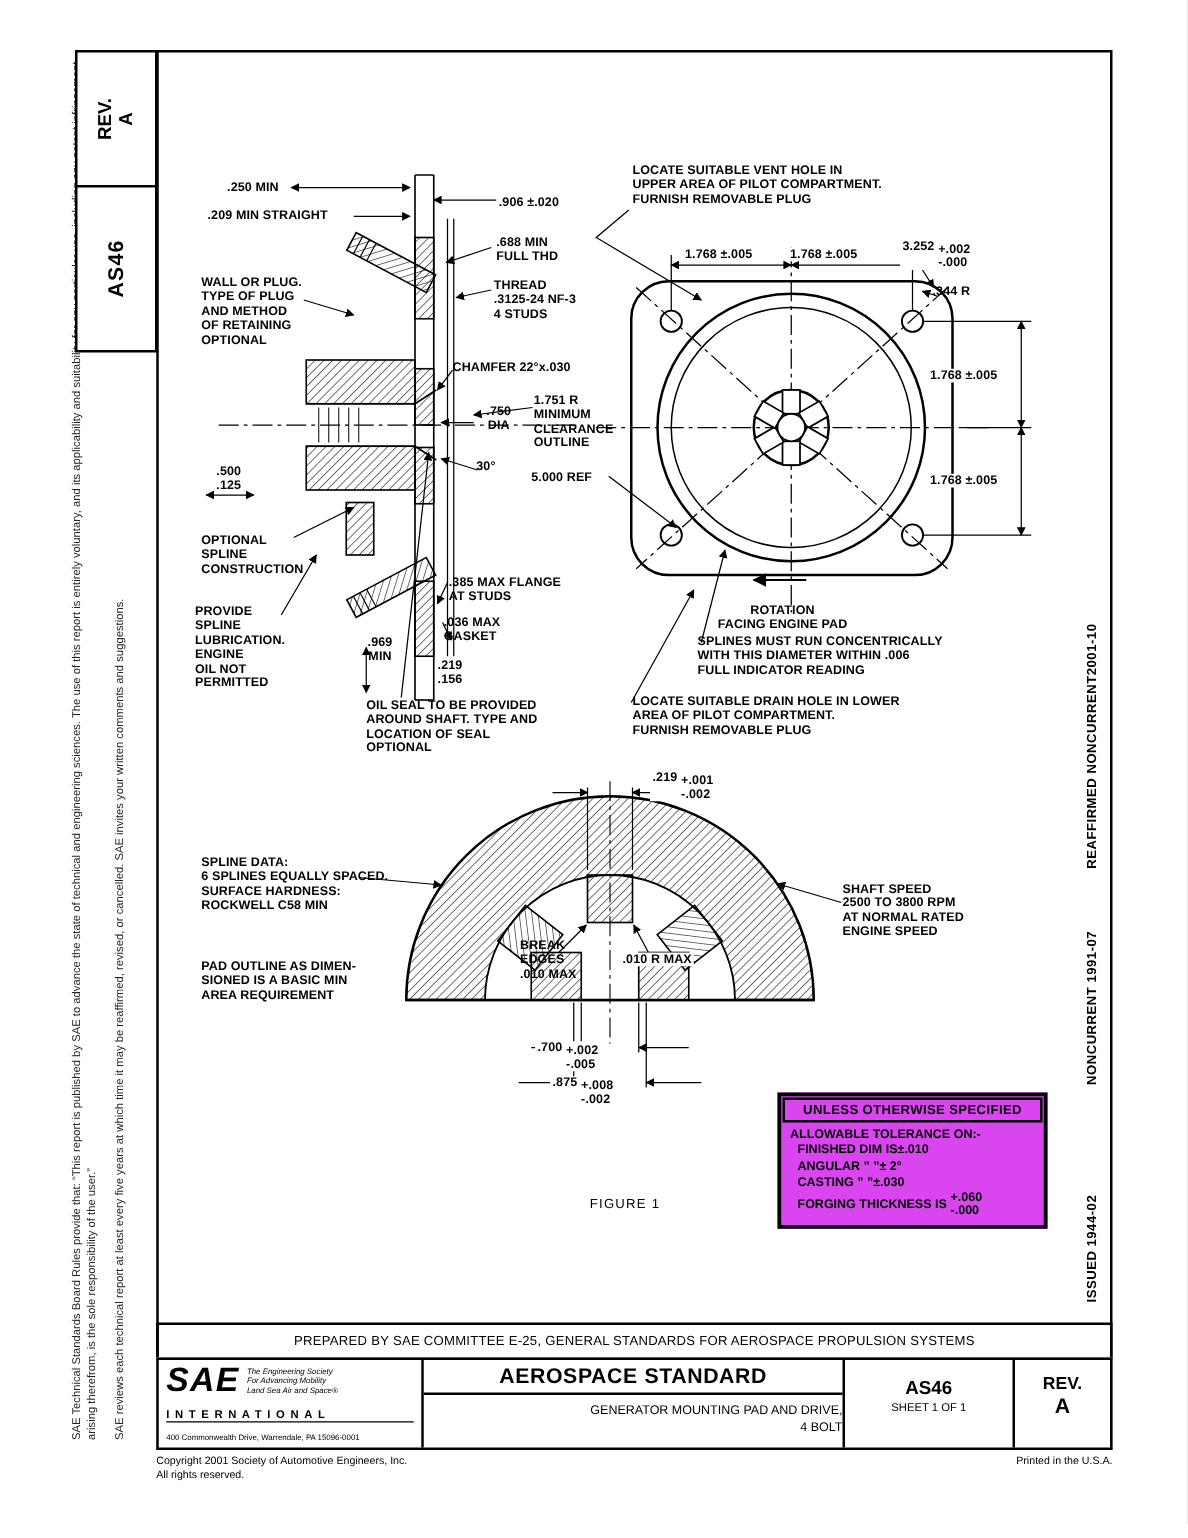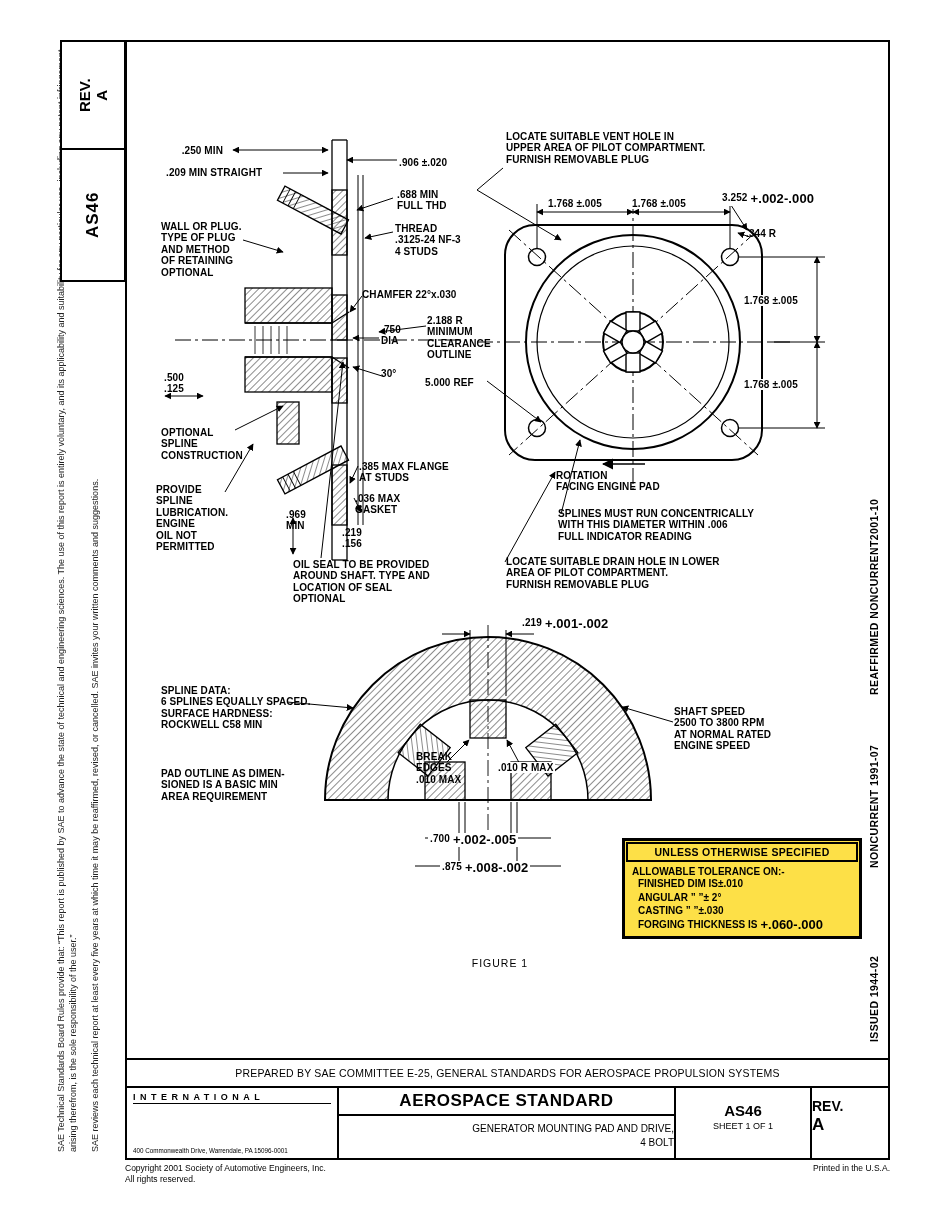--- a/index.html
+++ b/index.html
@@ -13,43 +13,43 @@
   .box{position:absolute;border:2px solid #000;background:#fff;box-sizing:border-box;
        display:flex;align-items:center;justify-content:center}
   .rot{transform:rotate(-90deg);white-space:pre-line;text-align:center;font-weight:bold;line-height:1.15}
   .vtext{position:absolute;transform-origin:0 0;transform:rotate(-90deg);
          font-size:9px;line-height:1.3;color:#222}
   .vdate{position:absolute;transform-origin:0 0;transform:rotate(-90deg);
          font-size:10.5px;font-weight:bold;letter-spacing:.4px;white-space:nowrap}
   .art{position:absolute;left:125px;top:40px}
   .lbl{position:absolute;font-weight:bold;font-size:10px;line-height:1.14;
        white-space:pre-line;letter-spacing:.1px}
-  .c{text-align:left}.r{text-align:right}
+  .c{text-align:center}.r{text-align:right}
   .bg{background:#fff;padding:0 2px}
-  .stack{display:inline-flex;flex-direction:row;vertical-align:-2px;margin-left:3px;
-         font-size:13px;line-height:1.05;font-weight:bold}
-  .tolbox{position:absolute;left:622px;top:838px;width:240px;border:3px solid #000;
-          background:#fde047;box-sizing:border-box}
+  .stack{display:inline-flex;flex-direction:column;vertical-align:-2px;margin-left:3px;
+         font-size:10px;line-height:1.05;font-weight:bold}
+  .tolbox{position:absolute;left:622px;top:874px;width:216px;border:3px solid #000;
+          background:#d946ef;box-sizing:border-box}
   .toltitle{border:2px solid #000;margin:1px;padding:2px 0;text-align:center;
             font-weight:bold;font-size:10.5px;letter-spacing:.3px}
   .tolbody{padding:3px 7px 5px;font-size:10px;font-weight:bold}
   .tolrow{display:flex;align-items:center;line-height:1.35}
   .figcap{position:absolute;left:425px;top:957px;width:150px;text-align:center;
           font-size:10.5px;letter-spacing:1px}
   .prepared{position:absolute;left:125px;top:1058px;width:765px;height:30px;box-sizing:border-box;
             border:2px solid #000;display:flex;align-items:center;justify-content:center;
             font-size:10.5px;letter-spacing:.2px}
   .tblock{position:absolute;left:125px;top:1086px;width:765px;height:74px;box-sizing:border-box;
           border:2px solid #000;display:flex;background:#fff}
   .cell{box-sizing:border-box;height:100%}
   .cell.logo{width:212px;border-right:2px solid #000;padding:4px 6px;display:flex;
              flex-direction:column;justify-content:space-between}
   .cell.mid{flex:1;border-right:2px solid #000;display:flex;flex-direction:column}
   .cell.num{width:136px;border-right:2px solid #000;text-align:center}
-  .cell.rev{width:76px;text-align:left}
+  .cell.rev{width:76px;text-align:center}
   .astd{font-size:17px;font-weight:bold;text-align:center;border-bottom:2px solid #000;
         padding:3px 0;letter-spacing:.5px}
   .ttl{font-size:10px;text-align:right;white-space:pre-line;padding-top:6px;line-height:1.35}
   .docnum{font-size:15px;font-weight:bold;margin-top:14px}
   .sheet{font-size:9px;margin-top:2px}
   .revlbl{font-size:14px;font-weight:bold;margin-top:10px}
   .revval{font-size:17px;font-weight:bold;margin-top:1px}
   .saerow{display:flex;gap:6px;align-items:flex-start}
   .saebig{font-size:27px;font-weight:bold;font-style:italic;letter-spacing:1px;line-height:.95}
   .tagline{font-size:6.3px;font-style:italic;line-height:1.18;white-space:pre-line;padding-top:2px}
@@ -247,21 +247,21 @@
 .3125-24 NF-3
 4 STUDS</div>
   <div class="lbl" style="left:161px;top:221px">WALL OR PLUG.
 TYPE OF PLUG
 AND METHOD
 OF RETAINING
 OPTIONAL</div>
   <div class="lbl" style="left:362px;top:289px">CHAMFER 22°x.030</div>
   <div class="lbl c" style="left:381px;top:324px;width:36px">.750
 DIA</div>
-  <div class="lbl" style="left:427px;top:315px">2.188 R
+  <div class="lbl" style="left:427px;top:315px">1.751 R
 MINIMUM
 CLEARANCE
 OUTLINE</div>
   <div class="lbl" style="left:381px;top:368px">30°</div>
   <div class="lbl" style="left:425px;top:377px">5.000 REF</div>
   <div class="lbl c" style="left:164px;top:372px;width:38px">.500
 .125</div>
   <div class="lbl" style="left:161px;top:427px">OPTIONAL
 SPLINE
 CONSTRUCTION</div>
@@ -286,21 +286,21 @@
 
   <div class="lbl" style="left:506px;top:131px">LOCATE SUITABLE VENT HOLE IN
 UPPER AREA OF PILOT COMPARTMENT.
 FURNISH REMOVABLE PLUG</div>
   <div class="lbl bg" style="left:546px;top:198px">1.768 ±.005</div>
   <div class="lbl bg" style="left:630px;top:198px">1.768 ±.005</div>
   <div class="lbl bg" style="left:720px;top:192px"><span>3.252</span><span class="stack"><span>+.002</span><span>-.000</span></span></div>
   <div class="lbl" style="left:746px;top:228px">.344 R</div>
   <div class="lbl bg" style="left:742px;top:295px">1.768 ±.005</div>
   <div class="lbl bg" style="left:742px;top:379px">1.768 ±.005</div>
-  <div class="lbl c" style="left:556px;top:470px;width:140px">ROTATION
+  <div class="lbl c" style="left:556px;top:483px;width:140px">ROTATION
 FACING ENGINE PAD</div>
   <div class="lbl" style="left:558px;top:508px">SPLINES MUST RUN CONCENTRICALLY
 WITH THIS DIAMETER WITHIN .006
 FULL INDICATOR READING</div>
   <div class="lbl" style="left:506px;top:556px">LOCATE SUITABLE DRAIN HOLE IN LOWER
 AREA OF PILOT COMPARTMENT.
 FURNISH REMOVABLE PLUG</div>
 
   <div class="lbl bg" style="left:520px;top:617px"><span>.219</span><span class="stack"><span>+.001</span><span>-.002</span></span></div>
   <div class="lbl" style="left:161px;top:685px">SPLINE DATA:
@@ -346,20 +346,26 @@
       </div>
     </div>
   </div>
 
   <div class="figcap">FIGURE 1</div>
 
   <div class="prepared">PREPARED BY SAE COMMITTEE E-25, GENERAL STANDARDS FOR AEROSPACE PROPULSION SYSTEMS</div>
 
   <div class="tblock">
     <div class="cell logo">
+      <div class="saerow">
+        <span class="saebig">SAE</span>
+        <span class="tagline">The Engineering Society
+For Advancing Mobility
+Land Sea Air and Space®</span>
+      </div>
       <div class="intl">INTERNATIONAL</div>
       <div class="addr">400 Commonwealth Drive, Warrendale, PA 15096-0001</div>
     </div>
     <div class="cell mid">
       <div class="astd">AEROSPACE STANDARD</div>
       <div class="ttl">GENERATOR MOUNTING PAD AND DRIVE,
 4 BOLT</div>
     </div>
     <div class="cell num">
       <div class="docnum">AS46</div>

